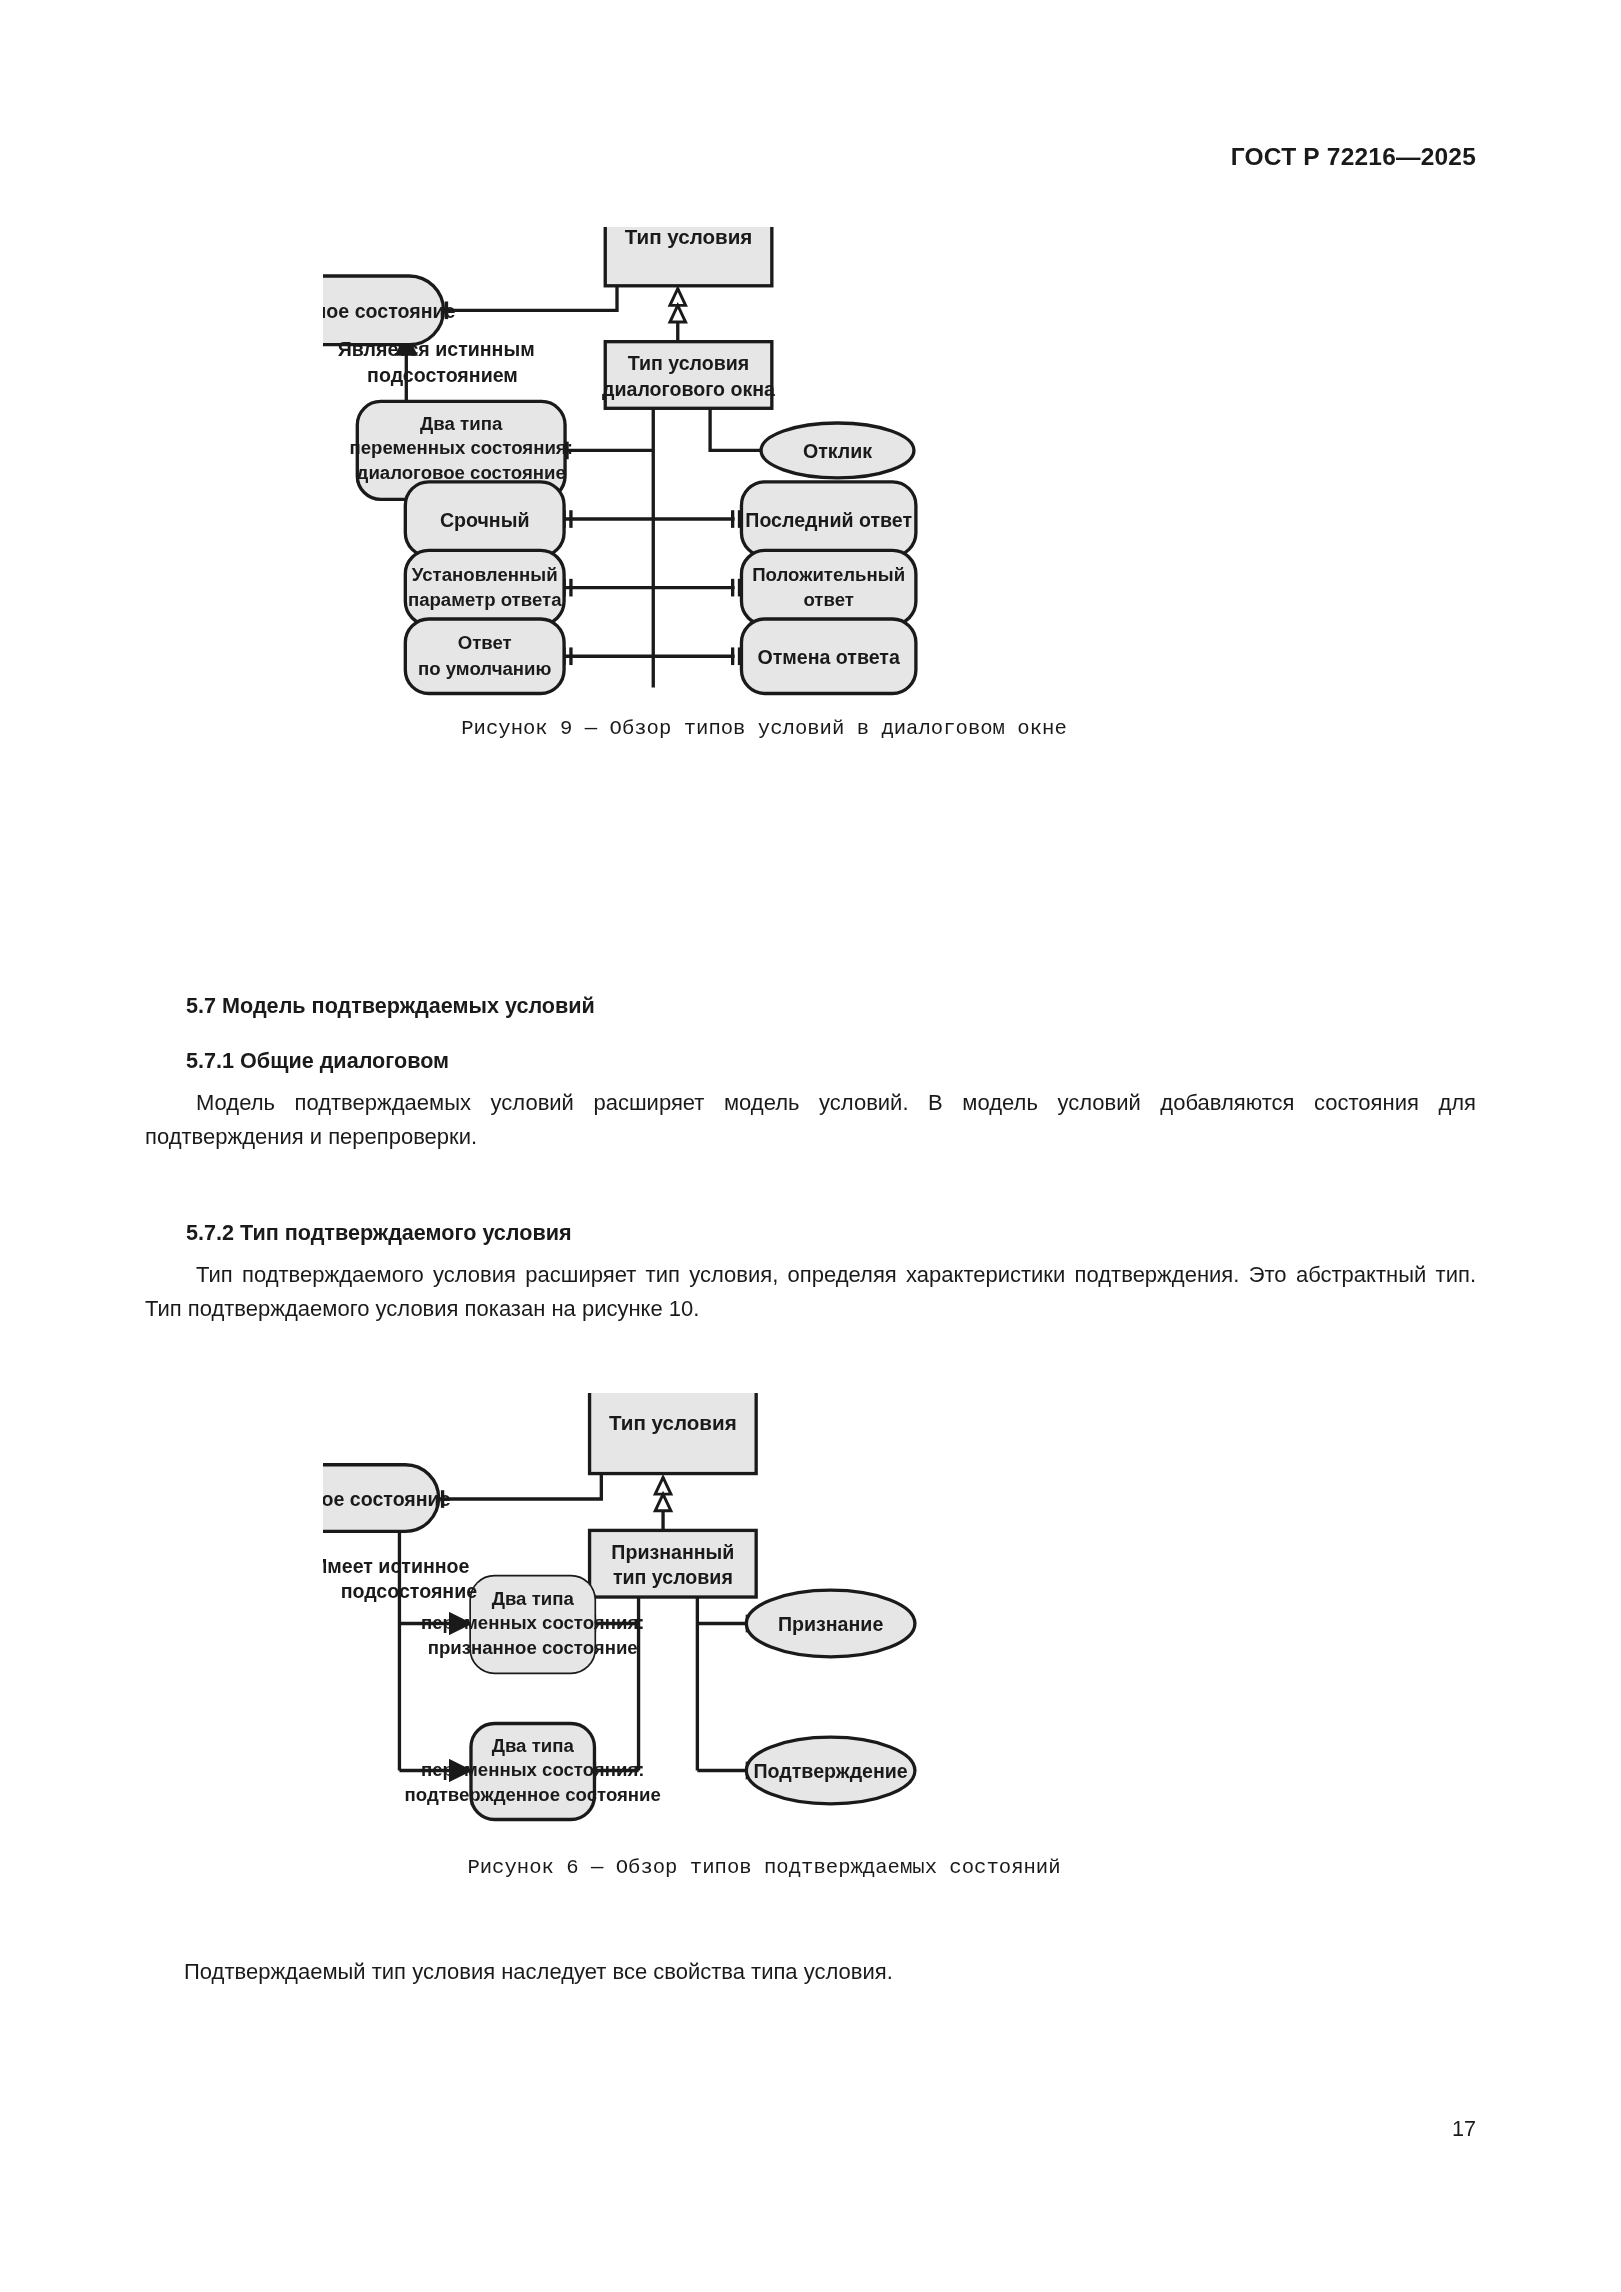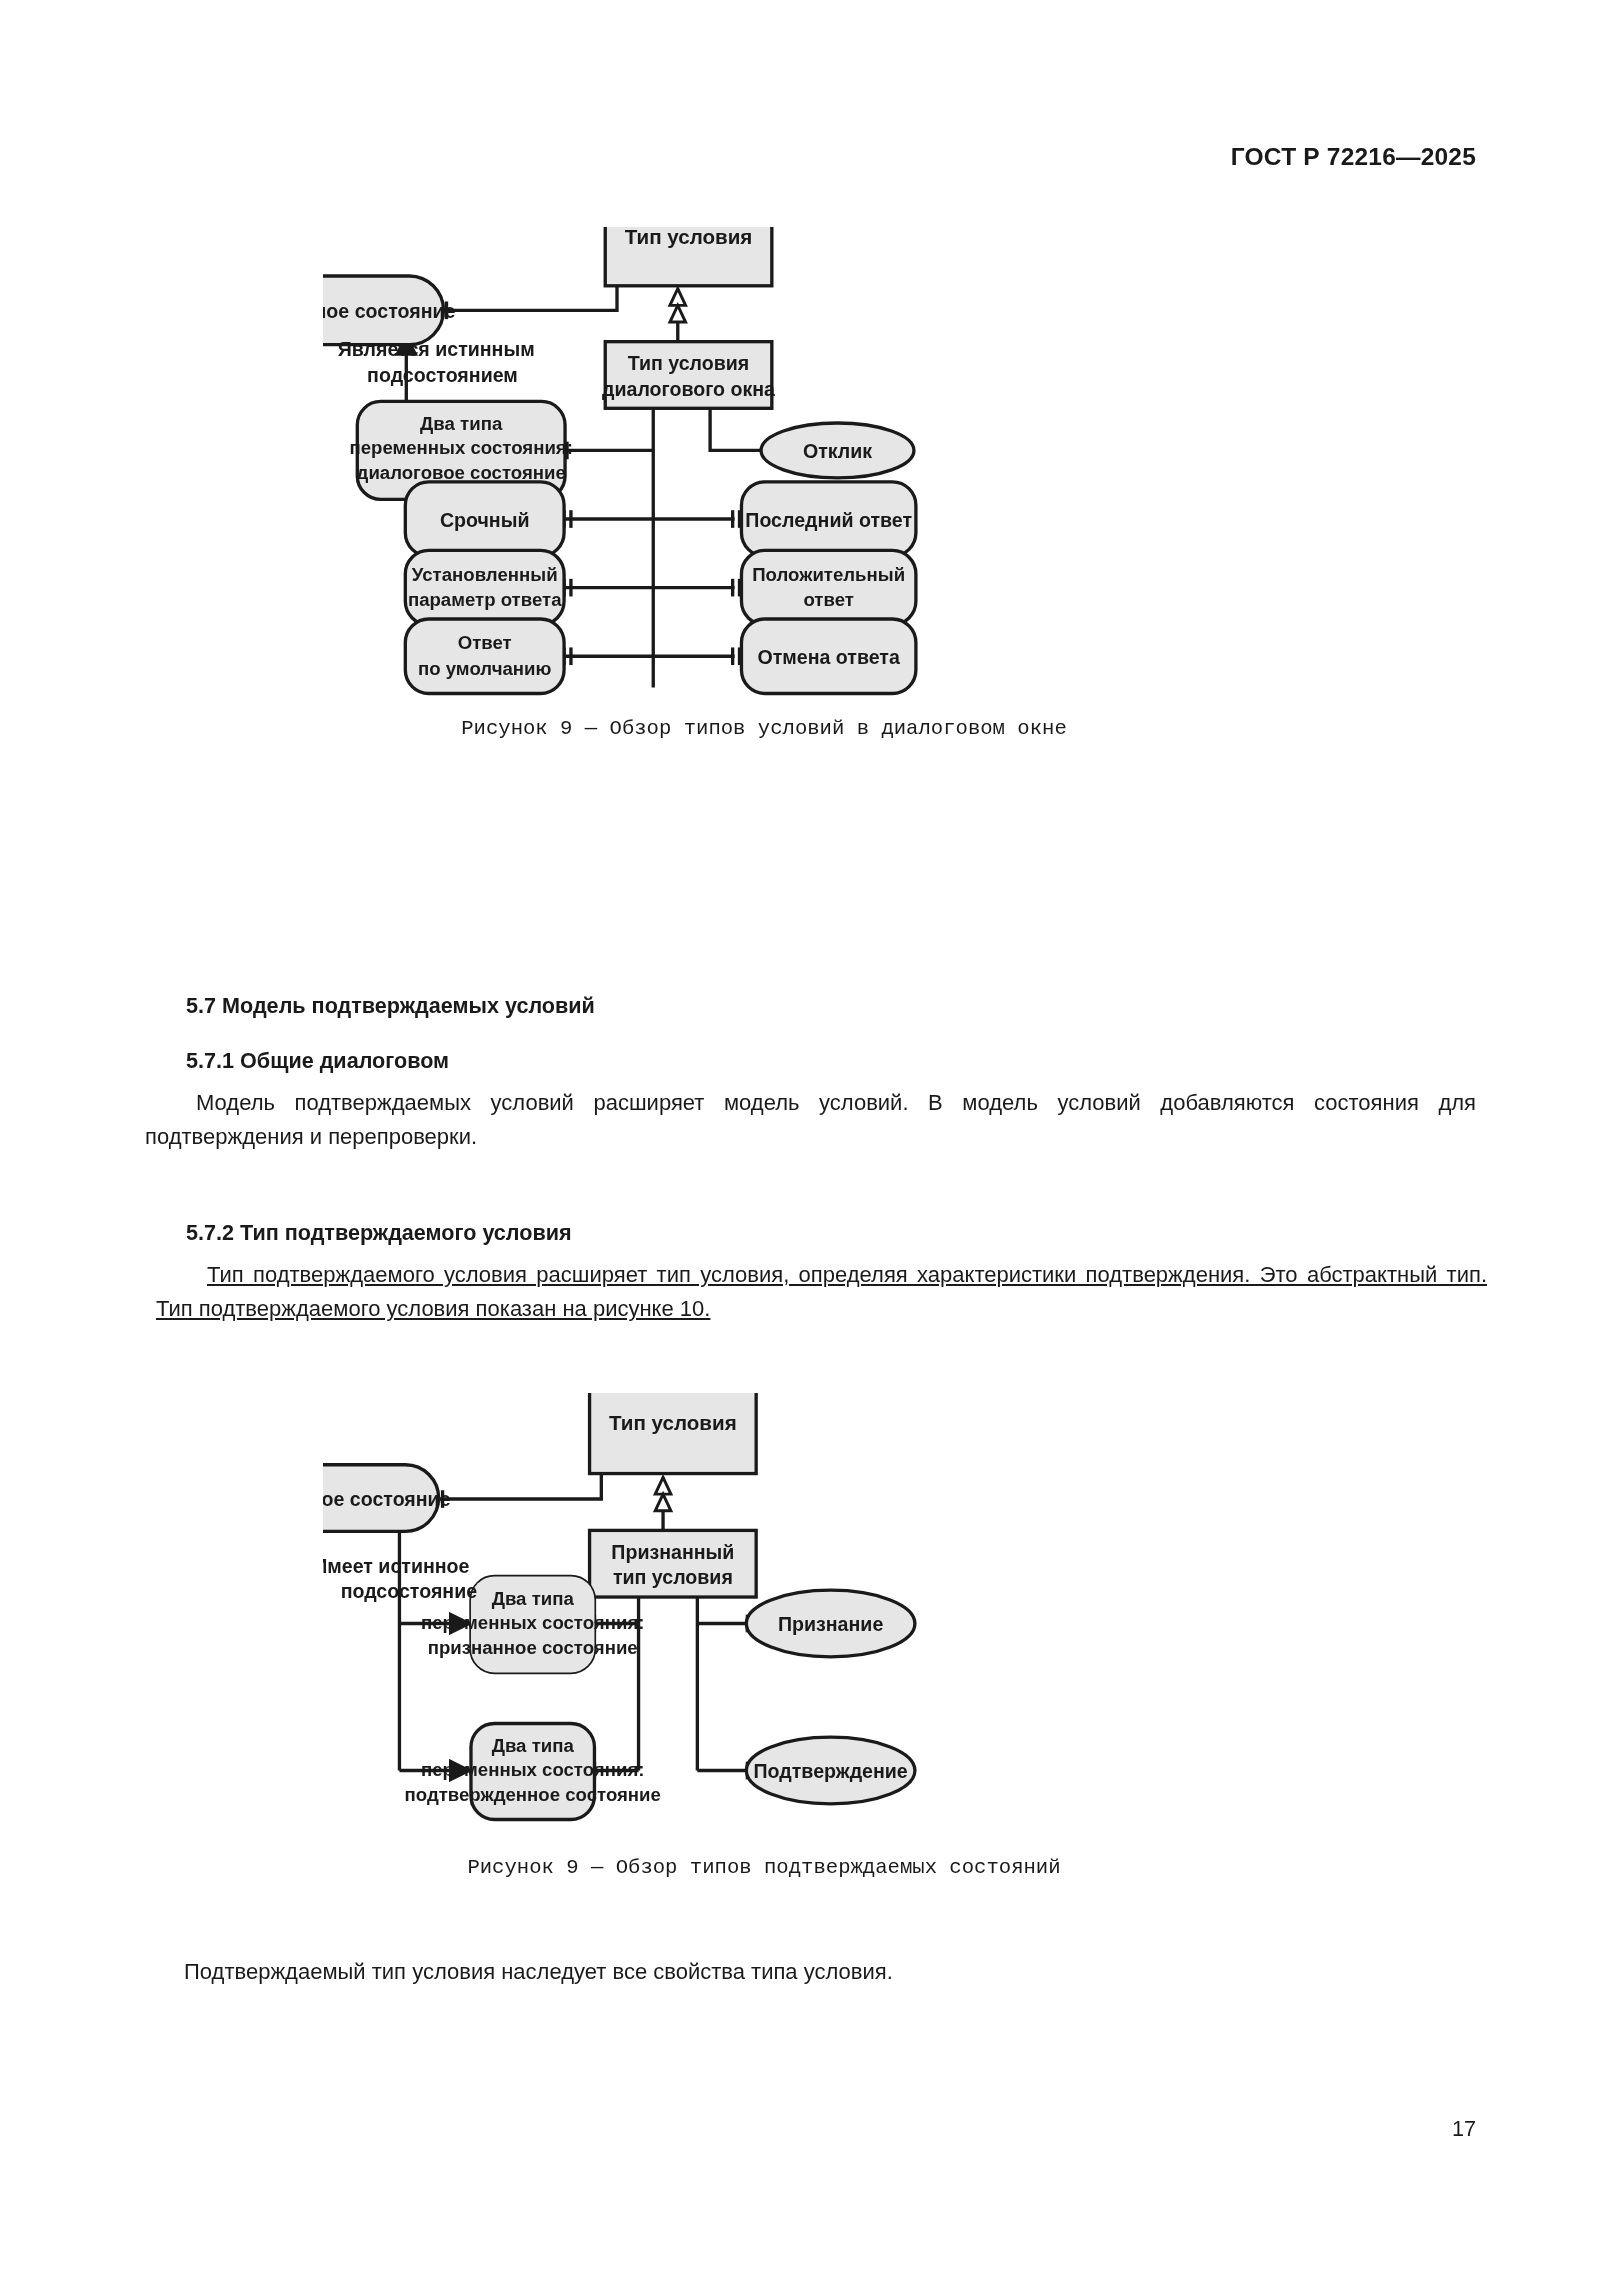--- a/index.html
+++ b/index.html
@@ -193,21 +193,21 @@
 
   <div class="h3" style="left:186px;top:993px;">5.7 Модель подтверждаемых условий</div>
 
   <div class="h3" style="left:186px;top:1048px;">5.7.1 Общие диалоговом</div>
 
   <div class="para ind" style="left:145px;top:1086px;width:1331px;">Модель подтверждаемых условий расширяет модель условий. В модель условий добавляются состояния для подтверждения и перепроверки.</div>
 
 
   <div class="h3" style="left:186px;top:1220px;">5.7.2 Тип подтверждаемого условия</div>
 
-  <div class="para ind" style="left:156px;top:1258px;width:1331px;text-decoration:underline;">Тип подтверждаемого условия расширяет тип условия, определяя характеристики подтверждения. Это абстрактный тип. Тип подтверждаемого условия показан на рисунке 10.</div>
+  <div class="para ind" style="left:145px;top:1258px;width:1331px;">Тип подтверждаемого условия расширяет тип условия, определяя характеристики подтверждения. Это абстрактный тип. Тип подтверждаемого условия показан на рисунке 10.</div>
 
   <div class="figure" style="left:323px;top:1362px;width:882px;height:608px;">
     <svg class="fig-svg" width="882" height="608" viewBox="0 0 900 620">
       <defs>
         <marker id="f10arrow" viewBox="0 0 10 10" refX="9" refY="5" markerWidth="7" markerHeight="7" orient="auto-start-reverse">
           <path d="M0,0 L10,5 L0,10 z" fill="#1a1a1a"></path>
         </marker>
       </defs>
 
       <g stroke="#1a1a1a" stroke-width="3.4" fill="none">
@@ -280,21 +280,21 @@
 
       <g>
         <ellipse cx="518" cy="385" rx="86" ry="34" fill="#e6e6e6" stroke="#1a1a1a" stroke-width="3.4"></ellipse>
         <text x="518" y="393" text-anchor="middle" font-family="Liberation Sans, sans-serif" font-size="20" fill="#1a1a1a" font-weight="bold">Подтверждение</text>
       </g>
 
       <text x="-10" y="183" font-family="Liberation Sans, sans-serif" font-size="20" fill="#1a1a1a" font-weight="bold">Имеет истинное</text>
       <text x="18" y="209" font-family="Liberation Sans, sans-serif" font-size="20" fill="#1a1a1a" font-weight="bold">подсостояние</text>
     </svg>
 
-    <div class="fig-caption" style="top:463px;left:0;">Рисунок 9 — Обзор типов подтверждаемых состояний</div>
+    <div class="fig-caption" style="top:463px;left:0;">Рисунок 6 — Обзор типов подтверждаемых состояний</div>
   </div>
 
   <div class="para noind" style="left:184px;top:1955px;width:1292px;">Подтверждаемый тип условия наследует все свойства типа условия.</div>
 
   <div class="page-number">17</div>
 
 </div>
 
 
 </body></html>

